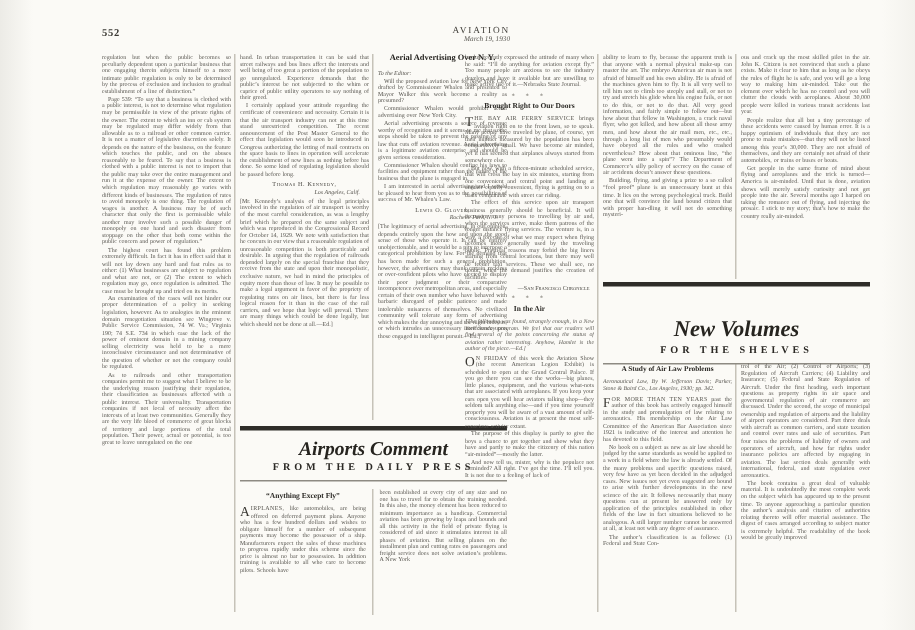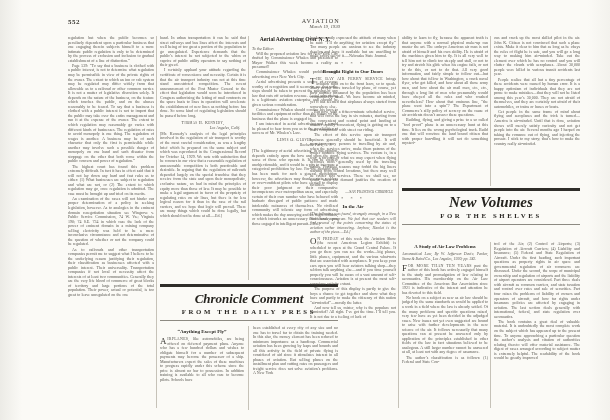--- a/index.html
+++ b/index.html
@@ -50,21 +50,21 @@
   .itnote { font-style:italic; font-size:3.9px; line-height:4.5px; color:#5c5a54;
             text-align:justify; margin:1px 0 2px 0; }
   .attrib { font-size:4px; font-variant:small-caps; color:#4a4843; text-align:right;
             padding-right:3px; margin-top:1px; }
 
   .secbox { position:absolute; }
   .heavybar { height:2.6px; background:#2f2d29; }
   .thinrule { height:1px; background:#8d8a82; margin-top:3.5px; }
   .sec-title { font-size:13px; font-style:italic; font-weight:bold; text-align:center;
                color:#26241f; margin-top:5px; line-height:14px; }
-  .sec-title-lg { font-size:15px; margin-top:3px; line-height:16px; }
+  .sec-title-lg { font-size:15px; margin-top:21px; line-height:16px; }
   .sec-sub { font-size:6.8px; font-weight:bold; letter-spacing:2.6px; text-align:center;
              color:#2b2925; margin-top:2.5px; line-height:8px; }
 
   .dropcap { float:left; font-size:9px; line-height:8px; padding-right:.7px; color:#3a3833; }
   .sc { letter-spacing:.25px; }
 
   .review-head { font-size:4.9px; font-weight:bold; text-align:center; color:#2b2925;
                  margin:2px 0 2px 0; line-height:6px; }
   .citation { font-size:3.9px; font-style:italic; line-height:4.5px; color:#57554f;
               text-align:justify; margin:0 0 2.5px 0; }
@@ -110,21 +110,21 @@
       <p>Aerial advertising presents a source of revenue worthy of recognition and it seems to me that some steps should be taken to prevent the passing of any law that cuts off aviation revenue. Aerial advertising is a legitimate aviation enterprise and should be given serious consideration.</p>
       <p>Commissioner Whalen should confine his laws to facilities and equipment rather than the nature of the business that the plane is engaged in.</p>
       <p>I am interested in aerial advertising and I would be pleased to hear from you as to the possibilities of success of Mr. Whalen’s Law.</p>
       <div class="sig-name">Lewis O. Glover,</div>
       <div class="sig-place">Rochelle Park, N. J.</div>
       <div class="ednote">[The legitimacy of aerial advertising, in our opinion, depends entirely upon the how and upon the good sense of those who operate it. It can be entirely unobjectionable, and it would be a pity to interpose a categorical prohibition by law. For the demand that has been made for such a general prohibition, however, the advertisers may thank certain reckless or over-confident pilots who have elected to display their poor judgment or their comparative incompetence over metropolitan areas, and especially certain of their own number who have behaved with barbaric disregard of public patience and made intolerable nuisances of themselves. No civilized community will tolerate any form of advertising which makes the day annoying and the night hideous, or which intrudes an unnecessary interference upon those engaged in intelligent pursuit.—Ed.]</div>
     </div>
 
     <div class="secbox" style="left:96px; top:274px; width:178px; height:126px;">
       <div class="heavybar"></div>
-      <div class="sec-title">Chronicle Comment</div>
+      <div class="sec-title">Airports Comment</div>
       <div class="sec-sub">FROM THE DAILY PRESS</div>
       <div class="thinrule"></div>
       <div class="vr" style="left:88px; top:42px; height:84px;"></div>
 
       <div class="col coltext" style="left:0px; top:42px; width:84px; height:84px;">
         <div class="h-art">“Anything Except Fly”</div>
         <p class="ni">
           <span class="dropcap">A</span><span class="sc">IRPLANES,</span><span> like automobiles, are being offered on deferred payment plans. Anyone who has a few hundred dollars and wishes to obligate himself for a number of subsequent payments may become the possessor of a ship. Manufacturers expect the sales of these machines to progress rapidly under this scheme since the price is almost no bar to possession. In addition training is available to all who care to become pilots. Schools have</span>
         </p>
       </div>

